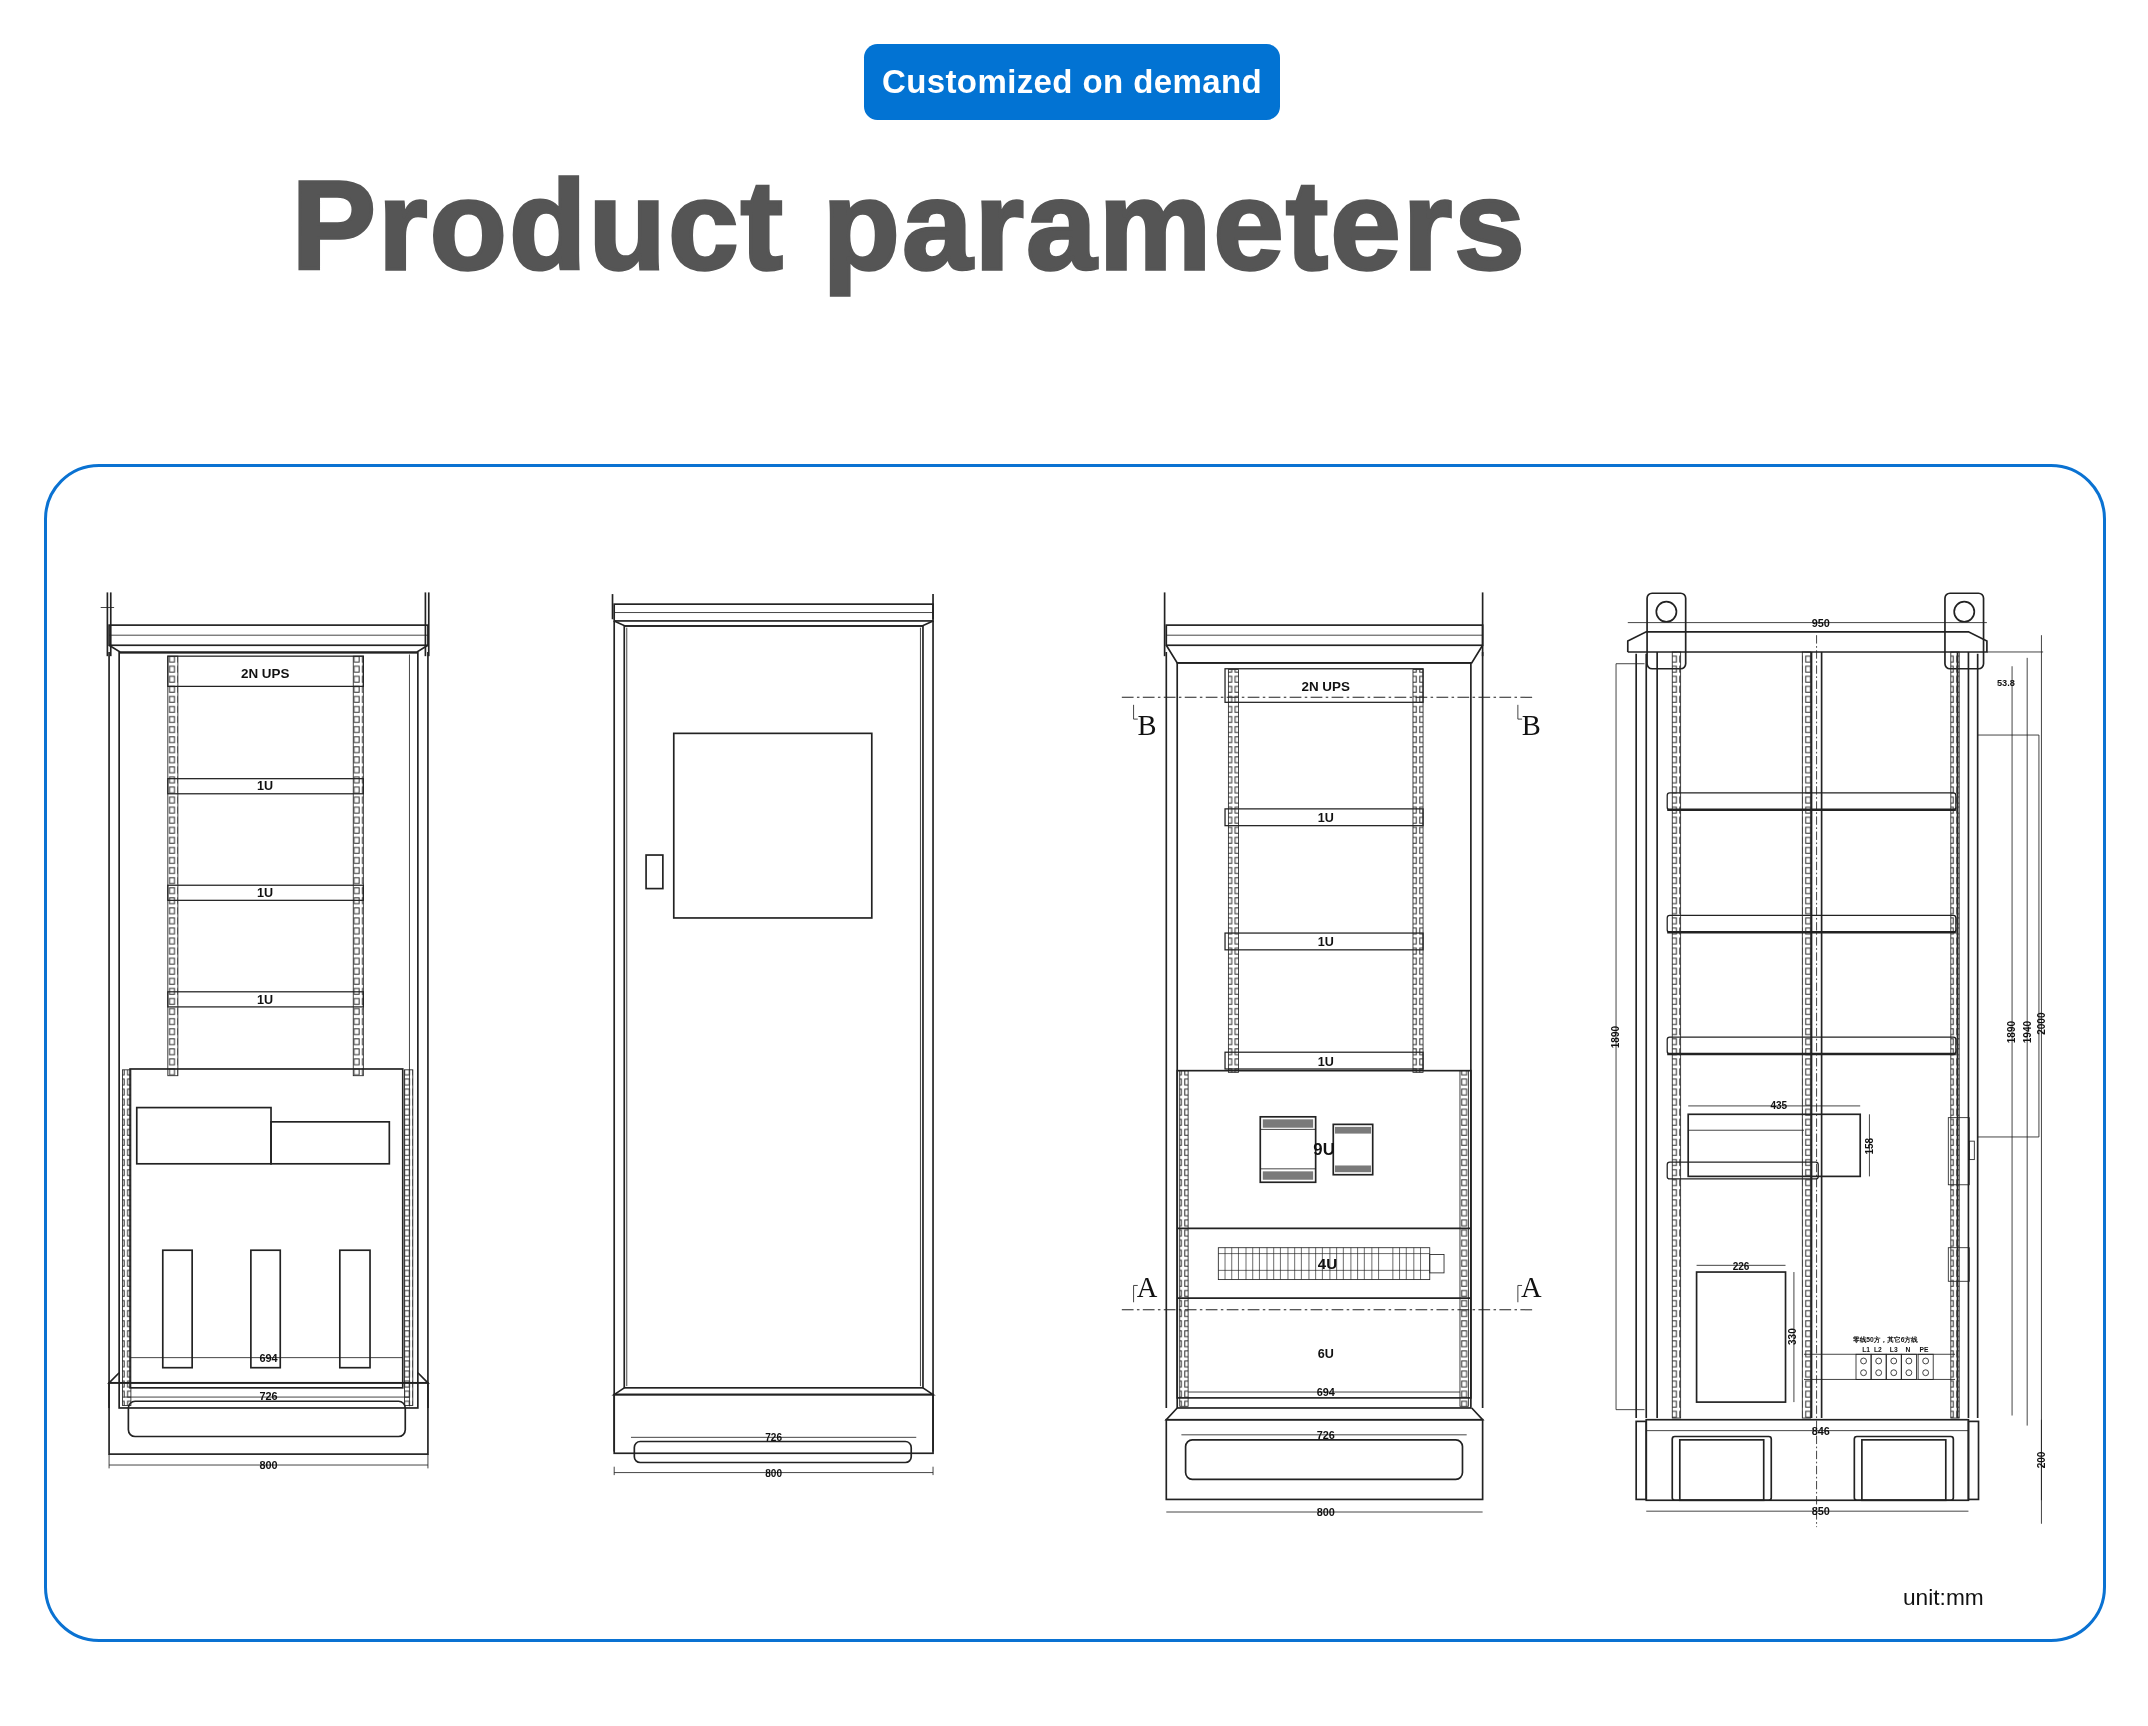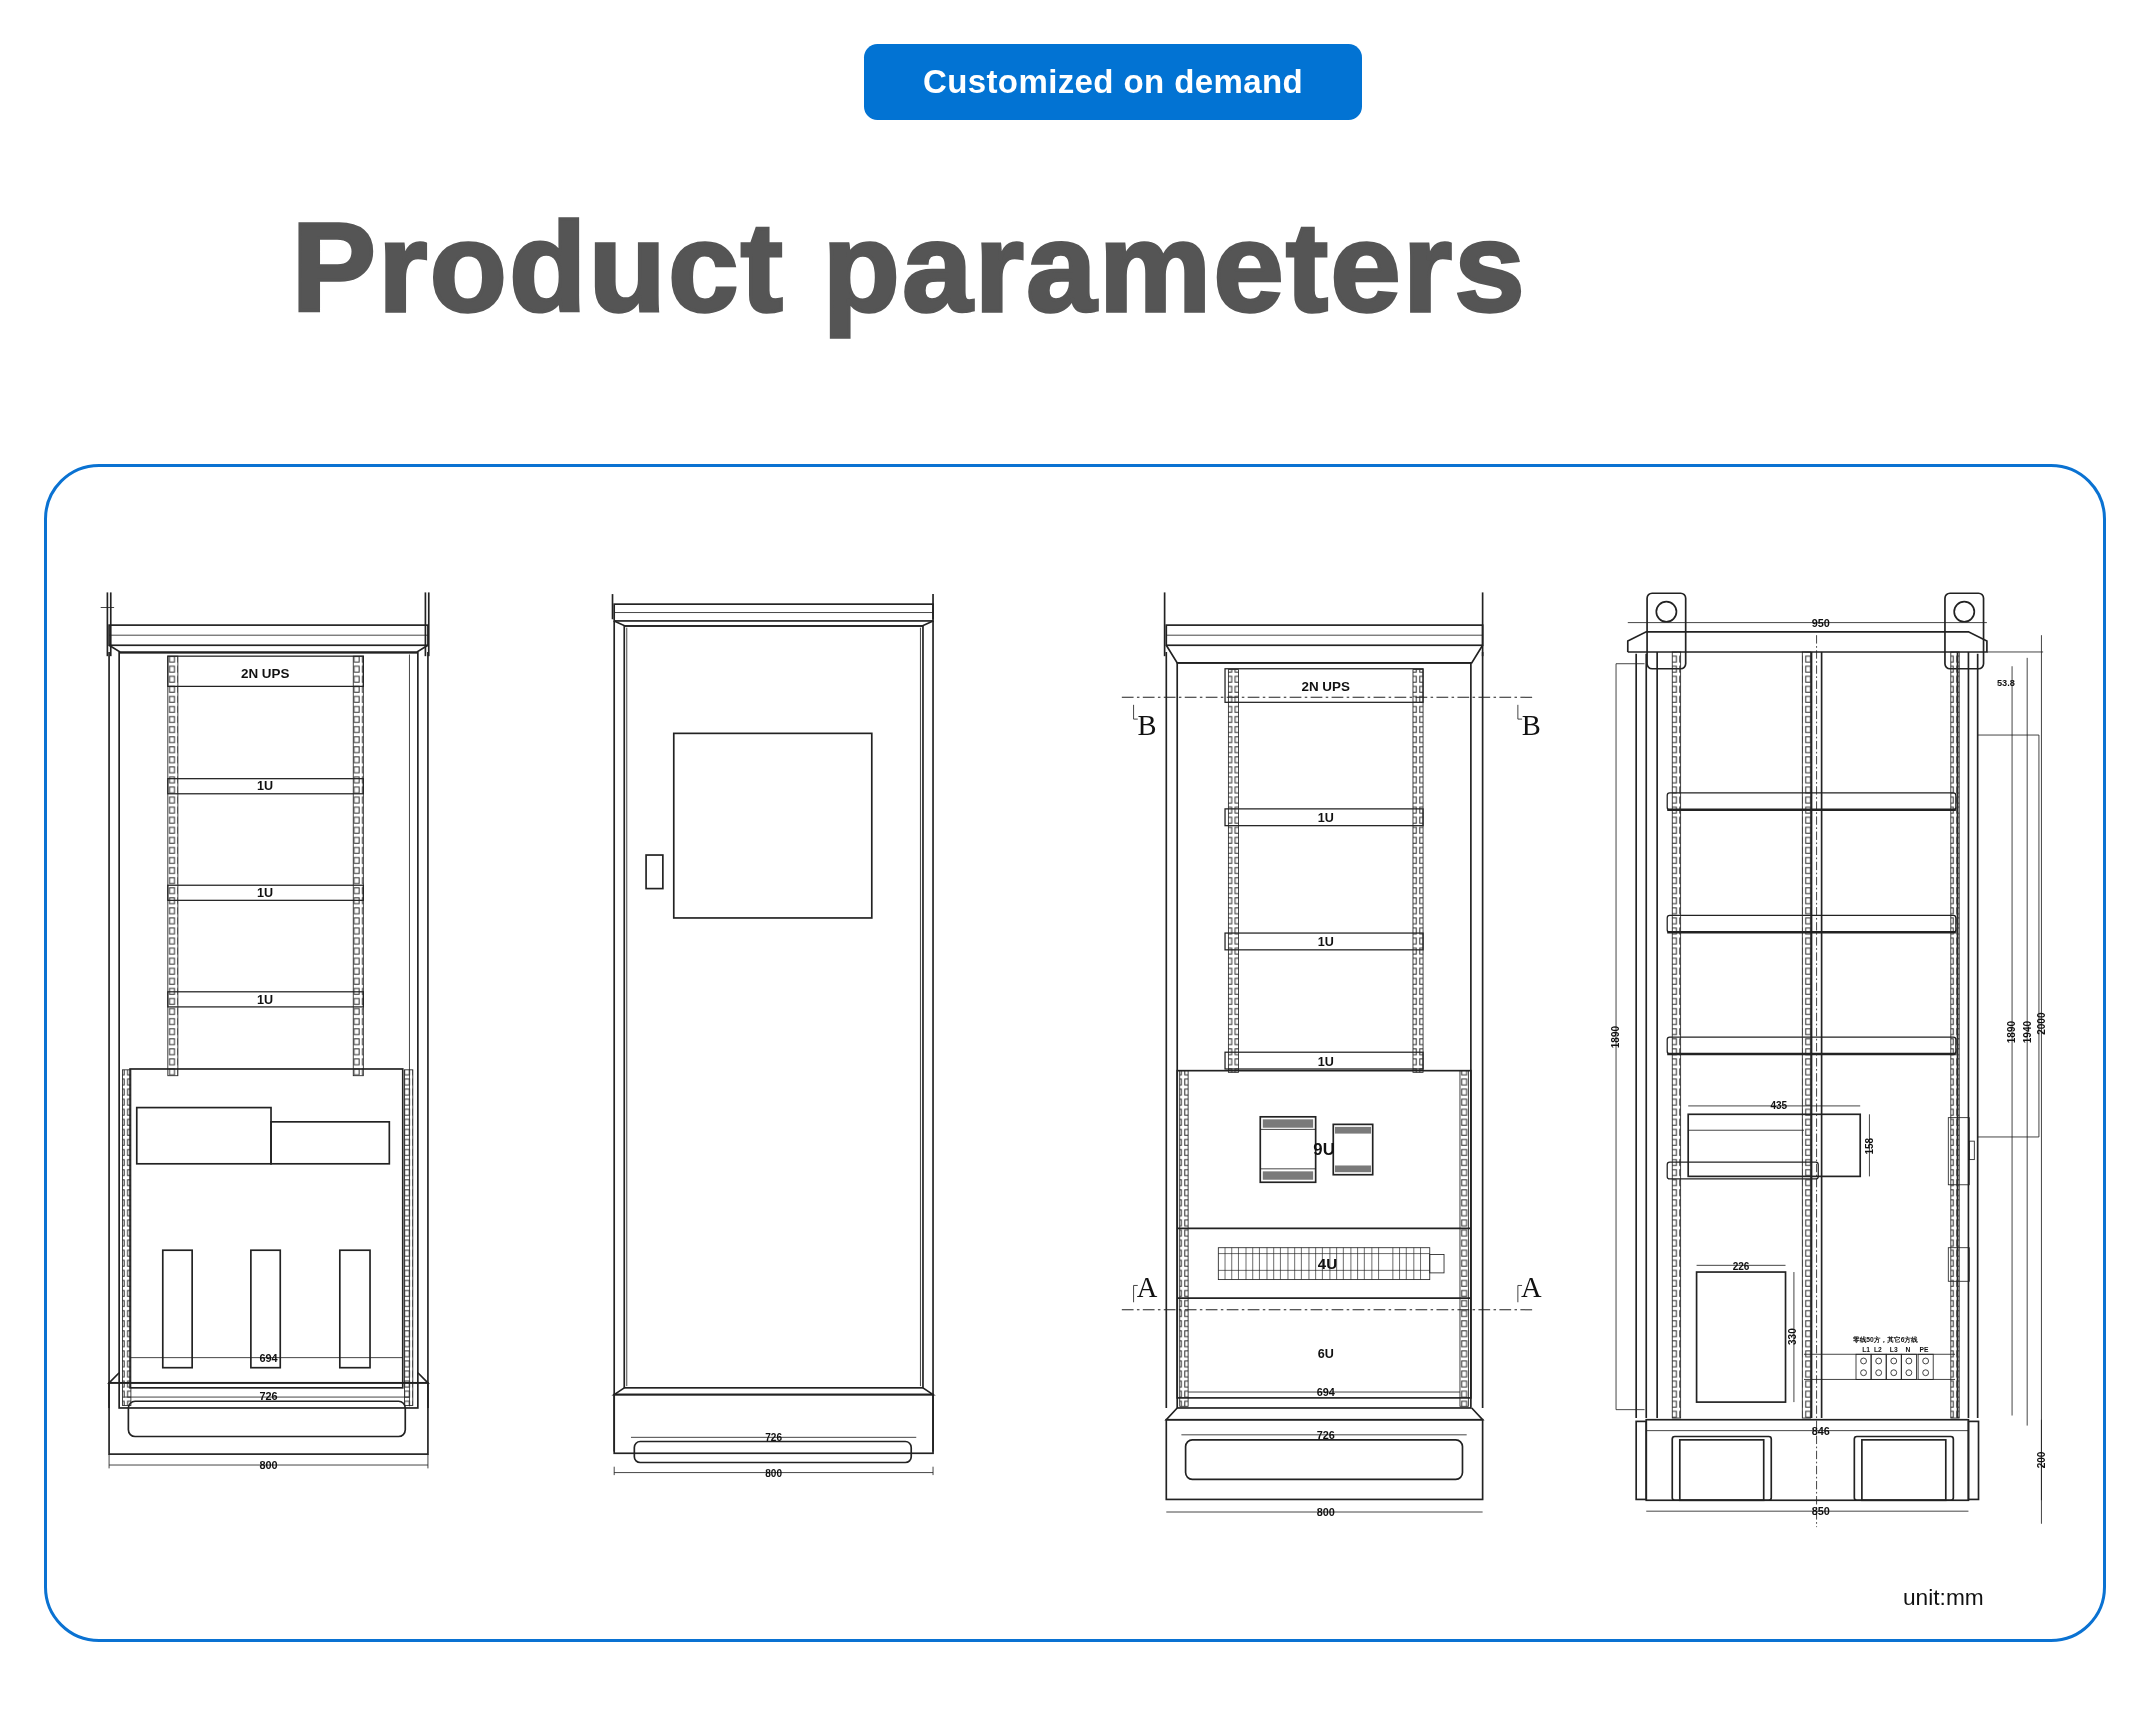--- a/index.html
+++ b/index.html
@@ -1,24 +1,24 @@
 <!DOCTYPE html>
 <html style="font-size:13.4px"><head>
 <meta charset="utf-8">
 <style>
   html, body { margin: 0; padding: 0; background: #ffffff; }
   body { width: 2148px; height: 1726px; position: relative; overflow: hidden;
          font-family: "Liberation Sans", sans-serif; }
-  .badge { position: absolute; left: 864px; top: 44px; width: 498px; height: 76px;
+  .badge { position: absolute; left: 864px; top: 44px; width: 416px; height: 76px;
            background: #0273d3; border-radius: 13.4px; color: #fff; font-weight: 700;
            font-size: 33px; display: flex; align-items: center; justify-content: center;
            letter-spacing: 0.4px; }
   .title { position: absolute; left: 0; width: 1819px; top: 159px; text-align: center;
            color: #555555; font-weight: 900; font-size: 126px; line-height: 134px;
-           letter-spacing: 2.5px; margin-top: 42px; -webkit-text-stroke: 3.4px #555555; }
+           letter-spacing: 2.5px; -webkit-text-stroke: 3.4px #555555; }
   .frame { position: absolute; left: 44px; top: 464px; width: 2062px; height: 1178px;
            border: 3.4px solid #0a72d2; border-radius: 55px; box-sizing: border-box; }
   .unit { position: absolute; left: 1903px; top: 1584px; font-size: 22.7px; color: #111; }
   svg.draw { position: absolute; left: 0; top: 0; }
   svg.draw text { font-family: "Liberation Sans", sans-serif; font-weight: 700; fill: #111; }
   svg.draw .serif { font-family: "Liberation Serif", serif; font-weight: 400; }
 </style>
 </head>
 <body>
 

